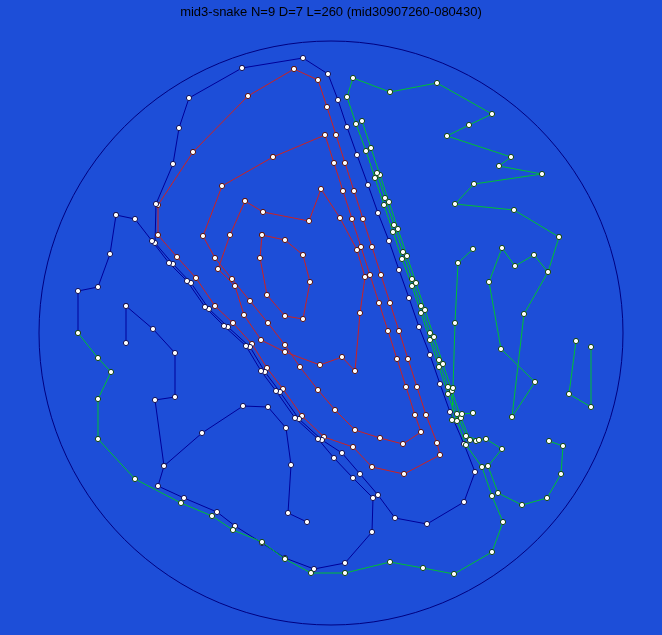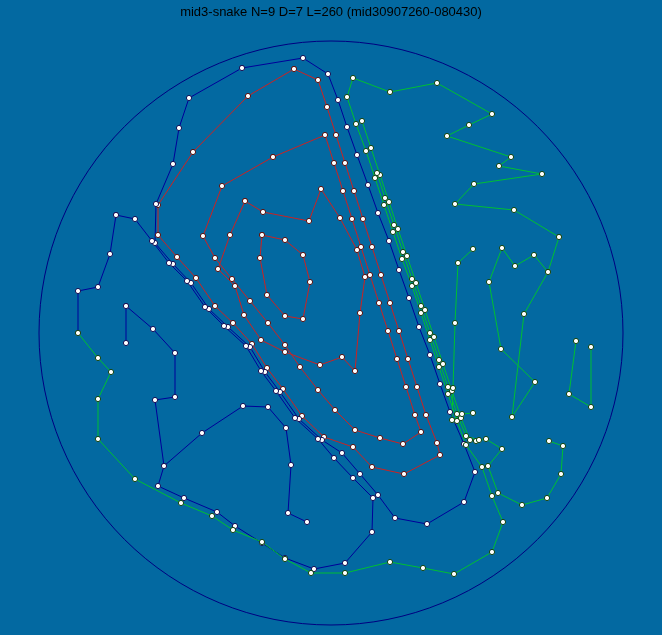--- a/index.html
+++ b/index.html
@@ -1,16 +1,16 @@
 <!DOCTYPE html>
 <html><head>
 <meta charset="utf-8">
 <style>
   html,body{margin:0;padding:0;background:#ffffff;}
-  #stage{position:relative;width:662px;height:635px;background:#0369a1;overflow:hidden;
+  #stage{position:relative;width:662px;height:635px;background:#1d4ed8;overflow:hidden;
          font-family:"Liberation Sans", sans-serif;}
   #plot-title{position:absolute;top:4px;left:0;width:662px;text-align:center;
               font-size:13px;color:#000000;letter-spacing:0px;}
   #plot-svg{position:absolute;top:0;left:0;}
 </style>
 </head>
 <body>
 
 <div id="stage">
   <svg id="plot-svg" width="662" height="635" viewBox="0 0 662 635">

